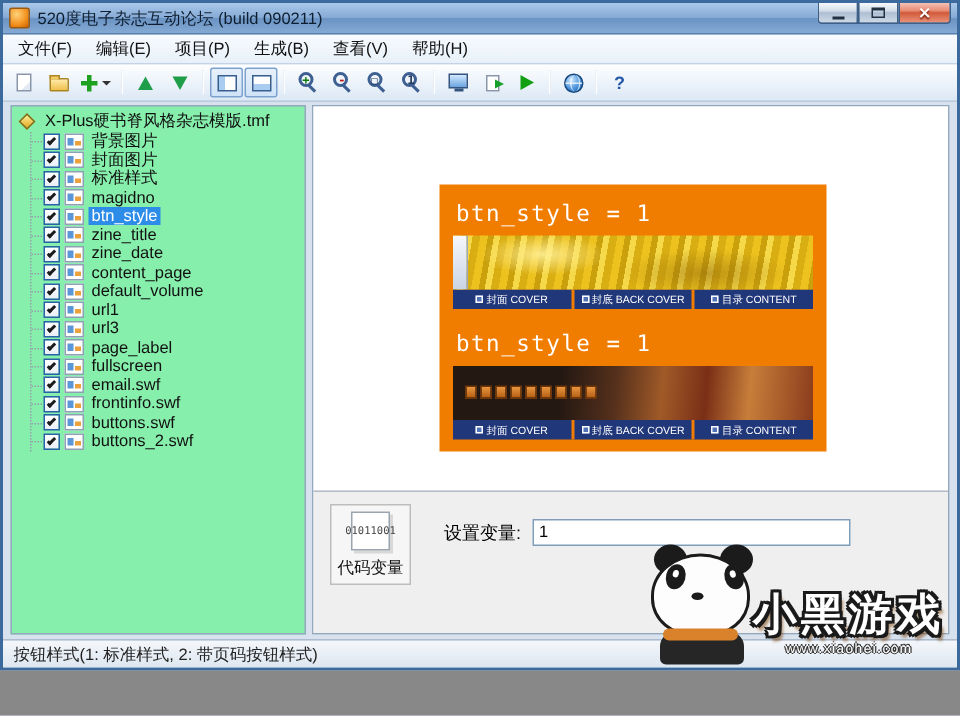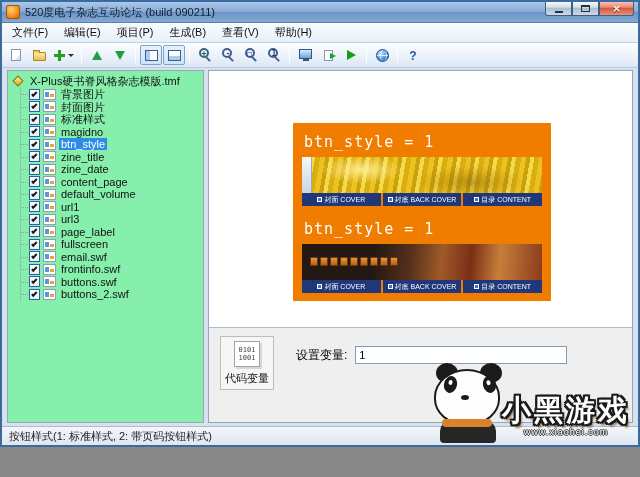--- a/index.html
+++ b/index.html
@@ -110,21 +110,21 @@
   .navseg{ flex:1; display:flex; align-items:center; justify-content:center; gap:2px;
     border-left:2px solid #f07c00; overflow:hidden; }
   .navseg:first-child{ border-left:none; }
   .navicon{ width:5px; height:5px; border:1px solid #fff; background:#5272b8; flex:none; }
   .navtext{ font-size:7px; color:#fff; white-space:nowrap; letter-spacing:0; }
 
   .var-panel{ height:95px; flex:none; border-top:1px solid #b2bcc8; background:#efefef;
     display:flex; align-items:flex-start; padding:8px 0 0 11px; }
   .code-var-box{ width:54px; flex:none; border:1px solid #bdbdbd; background:#f6f6f6; padding:4px 2px 3px; text-align:center; }
   .code-icon{ width:26px; height:26px; margin:0 auto; background:#fff; border:1px solid #9aa4ae;
-    box-shadow:2px 2px 0 #d8d8d8; display:flex; flex-direction:column; align-items:center; justify-content:center;
+    box-shadow:2px 2px 0 #d8d8d8; display:flex; align-items:center; justify-content:center;
     font:7px/8px "DejaVu Sans Mono",monospace; color:#444; }
   .code-var-label{ font-size:11px; margin-top:4px; color:#111; }
   .setvar-row{ display:flex; align-items:center; margin:10px 0 0 22px; }
   .setvar-label{ font-size:12px; color:#000; margin-right:8px; white-space:nowrap; }
   .setvar-input{ width:212px; height:18px; border:1px solid #7f9db9; font:11px "Liberation Sans",sans-serif; padding:1px 3px; }
 
   
   .statusbar{ height:19px; flex:none; display:flex; align-items:center; padding:0 7px;
     background:linear-gradient(#f4f7fb,#dde6f0); border-top:1px solid #aebccd; font-size:11px; color:#222; }
 

